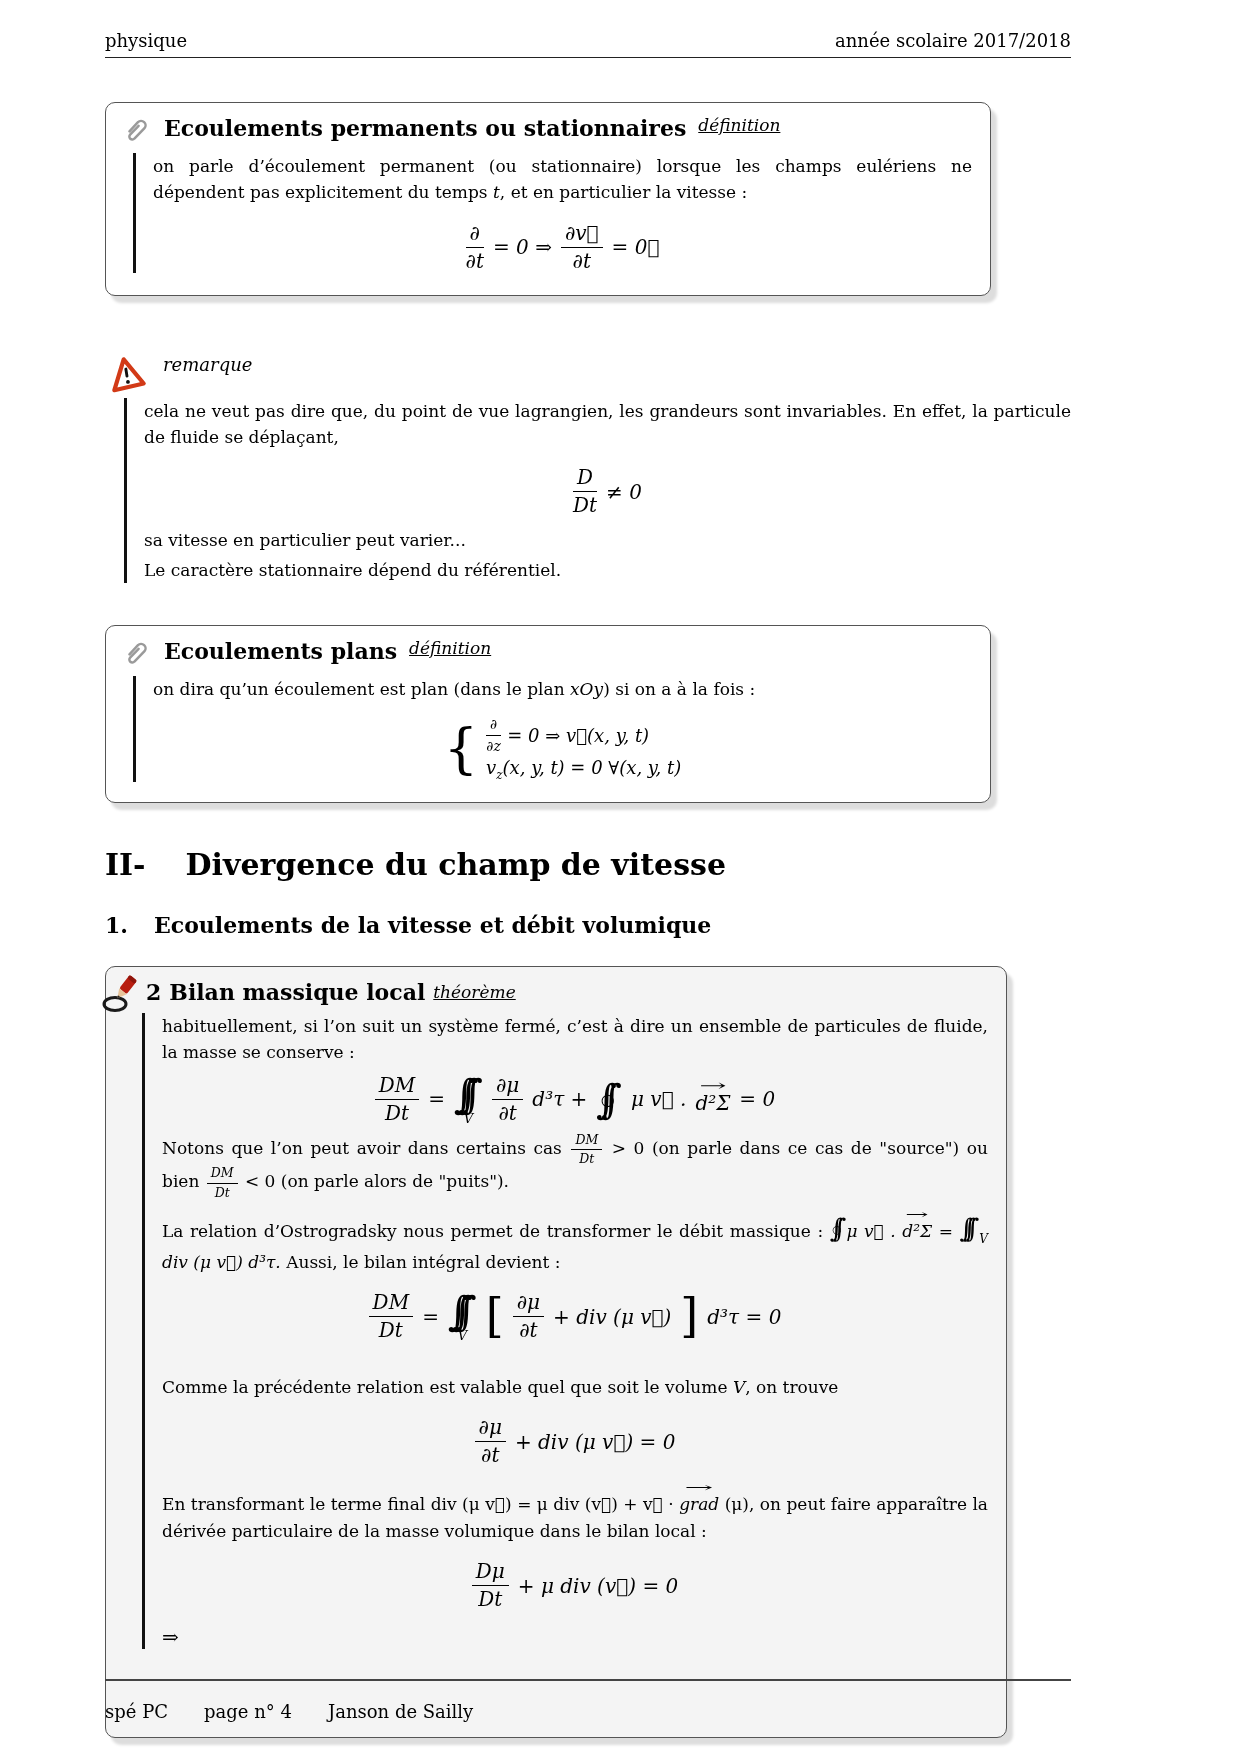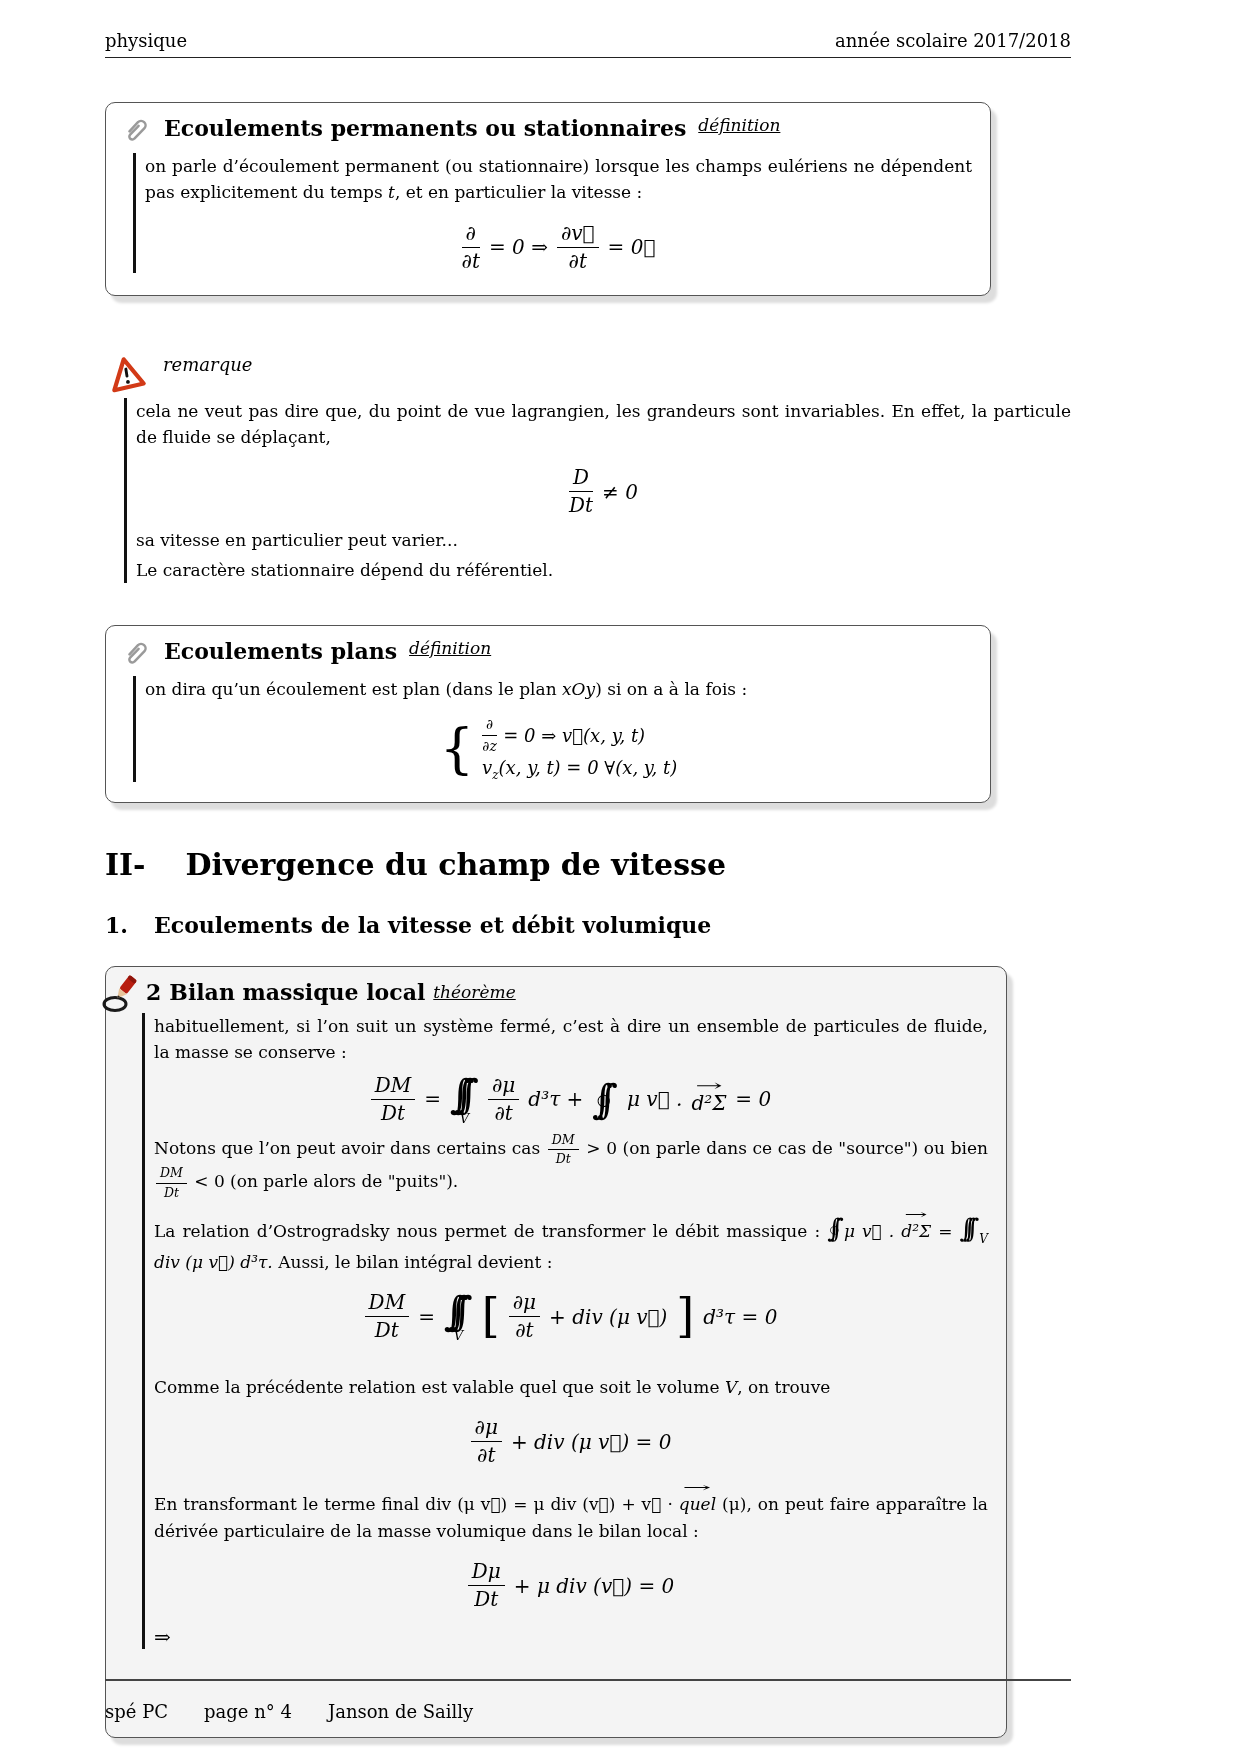--- a/index.html
+++ b/index.html
@@ -12,21 +12,21 @@
   .pagefoot { position:absolute; left:105px; right:105px; bottom:32px; border-top:2.5px solid #444; display:flex; justify-content:flex-start; padding-top:20px; font-size:18px;gap:36px; }
 
   .content { padding:0 105px; }
 
   
   .box { position:relative; border:1.3px solid #555; border-radius:10px; box-shadow:6px 7px 3px #ddd; padding:12px 18px 16px 14px; background:#fff; }
   .def-box { width:852px; }
   .box-head { display:flex; gap:12px; margin-bottom:2px; }
   .box-title { font-size:22px; font-weight:bold; margin:0; line-height:1.2; }
   .box-kind { font-style:italic; font-size:17px;text-decoration:underline; }
-  .barred { border-left:3.2px solid #111; margin-left:13px; padding-left:9px; margin-top:4px; }
+  .barred { border-left:3.2px solid #111; margin-left:13px; padding-left:17px; margin-top:4px; }
   p.just { text-align:justify; font-size:17px; line-height:1.55; margin:3px 0; }
 
   
   .eq { display:flex; align-items:center; justify-content:center; gap:9px; font-size:20px; font-style:italic; margin:16px 0 6px; }
   .frac { display:inline-flex; flex-direction:column; align-items:center; }
   .frac .num { border-bottom:1.3px solid #000; padding:0 4px 2px; line-height:1.15; }
   .frac .den { padding-top:2px; line-height:1.15; }
   .frac.inline { display:inline-flex; font-size:12.5px; vertical-align:middle; font-style:italic; margin:0 2px; }
   .intcol { display:inline-flex; flex-direction:column; align-items:center; line-height:1; }
   .intcol .ints { font-size:40px; font-style:normal; letter-spacing:-0.42em; padding-right:0.42em; line-height:1; }
@@ -253,21 +253,21 @@
         <p class="just" style="margin-top:32px"><span class="mfrag">Comme la précédente relation est valable quel que soit le volume </span><i class="mfrag">V</i><span class="mfrag">, on trouve</span></p>
 
         <div class="eq">
           <span class="frac">
               <span class="num">∂μ</span>
               <span class="den">∂t</span>
             </span>
           <span>+ div (μ v⃗) = 0</span>
         </div>
 
-        <p class="just" style="margin-top:16px"><span class="mfrag mathinline" style="font-style:normal">En transformant le terme final div (μ v⃗) = μ div (v⃗) + v⃗ · </span><span class="overarr wide mathinline"><span class="arr">→</span><span>quel</span></span><span class="mfrag"> (μ), on peut faire apparaître la dérivée particulaire de la masse volumique dans le bilan local :</span></p>
+        <p class="just" style="margin-top:16px"><span class="mfrag mathinline" style="font-style:normal">En transformant le terme final div (μ v⃗) = μ div (v⃗) + v⃗ · </span><span class="overarr wide mathinline"><span class="arr">→</span><span>grad</span></span><span class="mfrag"> (μ), on peut faire apparaître la dérivée particulaire de la masse volumique dans le bilan local :</span></p>
 
         <div class="eq">
           <span class="frac">
               <span class="num">Dμ</span>
               <span class="den">Dt</span>
             </span>
           <span>+ μ div (v⃗) = 0</span>
         </div>
 
         <div class="implies">⇒</div>

